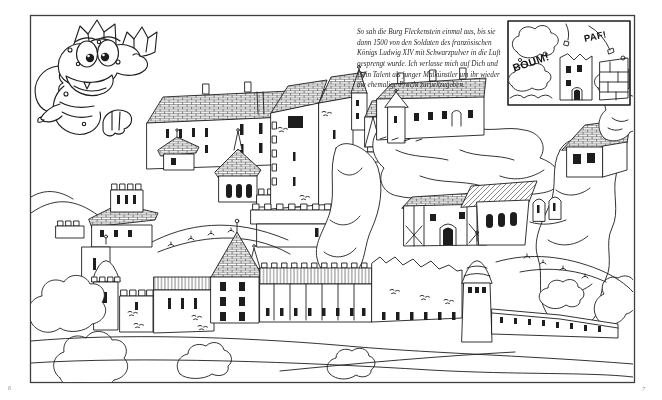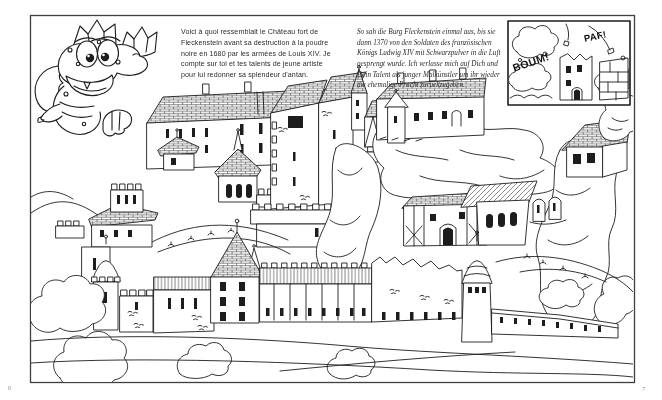--- a/index.html
+++ b/index.html
@@ -447,20 +447,19 @@
   <path d="M600,62 L628,58 L628,98 L600,100 Z" fill="#fff"></path>
   <path d="M600,72 H628 M600,82 H628 M600,92 H628 M610,62 V72 M618,72 V82 M608,82 V92 M616,92 V100"></path>
   <path d="M608,50 l5,-2 1,4 -5,2 Z M565,41 l4,1 -1,4 -4,-1 Z"></path>
   <circle cx="545" cy="54" r="2"></circle>
         <circle cx="623" cy="58" r="2"></circle>
         <circle cx="520" cy="60" r="1.6"></circle>
   <path d="M510,98 q8,-6 14,0 q8,-6 14,0 q8,-6 14,0"></path>
 </g>
 </svg>
 
-<div id="fr-text" class="txt">Voici à quoi ressemblait le Château fort de Fleckenstein avant sa destruction à la poudre noire en 1680 par les armées de Louis XIV. Je compte sur toi et tes talents de jeune artiste pour lui redonner sa splendeur d'antan.</div>
-<div id="de-text" class="txt">So sah die Burg Fleckenstein einmal aus, bis sie dann 1370 von den Soldaten des französischen Königs Ludwig XIV mit Schwarzpulver in die Luft gesprengt wurde. Ich verlasse mich auf Dich und Dein Talent als junger Malkünstler um ihr wieder die ehemalige Pracht zurückzugeben.</div>
+<div id="de-text" class="txt">So sah die Burg Fleckenstein einmal aus, bis sie dann 1500 von den Soldaten des französischen Königs Ludwig XIV mit Schwarzpulver in die Luft gesprengt wurde. Ich verlasse mich auf Dich und Dein Talent als junger Malkünstler um ihr wieder die ehemalige Pracht zurückzugeben.</div>
 <div id="sfx-boum" class="sfx">BOUM!</div>
 <div id="sfx-paf" class="sfx">PAF!</div>
 <div id="pn-left" class="pagenum">6</div>
 <div id="pn-right" class="pagenum">7</div>
 
 </div>
 
 </body></html>

